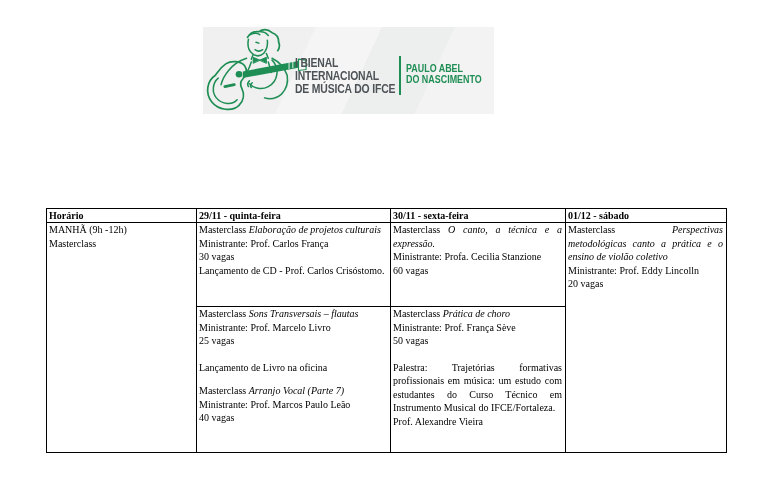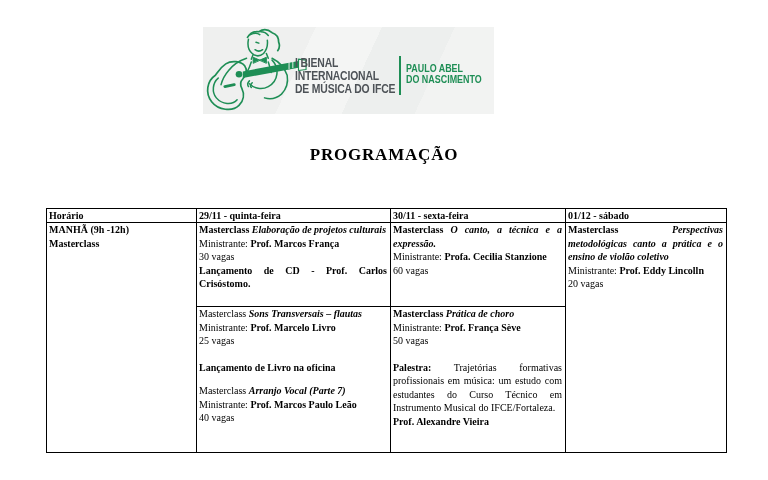--- a/index.html
+++ b/index.html
@@ -40,22 +40,22 @@
     border-collapse:collapse; table-layout:fixed;
     font-size:10px; color:#000;
   }
   .schedule th, .schedule td {
     border:1px solid #000; vertical-align:top; padding:0 3px 0 2px;
     overflow:hidden;
   }
   .schedule th { font-weight:bold; text-align:left; height:13px; line-height:13px; }
   .schedule p { margin:0; line-height:13.5px; }
   .just { text-align:justify; }
-  .b  { font-weight:bold; }
-  .bi { font-weight:bold; font-style:italic; }
+  .b  { font-weight:normal; }
+  .bi { font-weight:normal; font-style:italic; }
   .gap  { height:13px; }
   .gap2 { height:10px; }
   .r1 td { height:84px; }
   .r2 td { height:146px; }
 </style>
 </head>
 <body>
 
 <div class="page">
 
@@ -98,21 +98,20 @@
     </div>
 
     <div class="logo-bar"></div>
 
     <div class="logo-honoree">
       <div>PAULO ABEL</div>
       <div>DO NASCIMENTO</div>
     </div>
   </div>
 
-  <div class="page-title">PROGRAMAÇÃO</div>
 
   <table class="schedule">
     <colgroup>
       <col style="width:150px">
         <col style="width:194px">
         <col style="width:175px">
         <col style="width:161px">
     </colgroup>
     <tbody>
         <tr>
@@ -123,21 +122,21 @@
     </tr>
 
     <tr class="r1">
       <td rowspan="2">
         <p class="b">MANHÃ (9h -12h)</p>
         <p class="b">Masterclass</p>
       </td>
 
       <td>
         <p class="just"><span class="b">Masterclass</span> <span class="bi">Elaboração de projetos culturais</span></p>
-        <p class="just"><span>Ministrante:</span> <span class="b">Prof. Marcos França</span></p>
+        <p class="just"><span>Ministrante:</span> <span class="b">Prof. Carlos França</span></p>
         <p>30 vagas</p>
         <p class="just b">Lançamento de CD - Prof. Carlos Crisóstomo.</p>
       </td>
 
       <td>
         <p class="just"><span class="b">Masterclass</span> <span class="bi">O canto, a técnica e a expressão.</span></p>
         <p class="just"><span>Ministrante:</span> <span class="b">Profa. Cecilia Stanzione</span></p>
         <p>60 vagas</p>
       </td>
 

